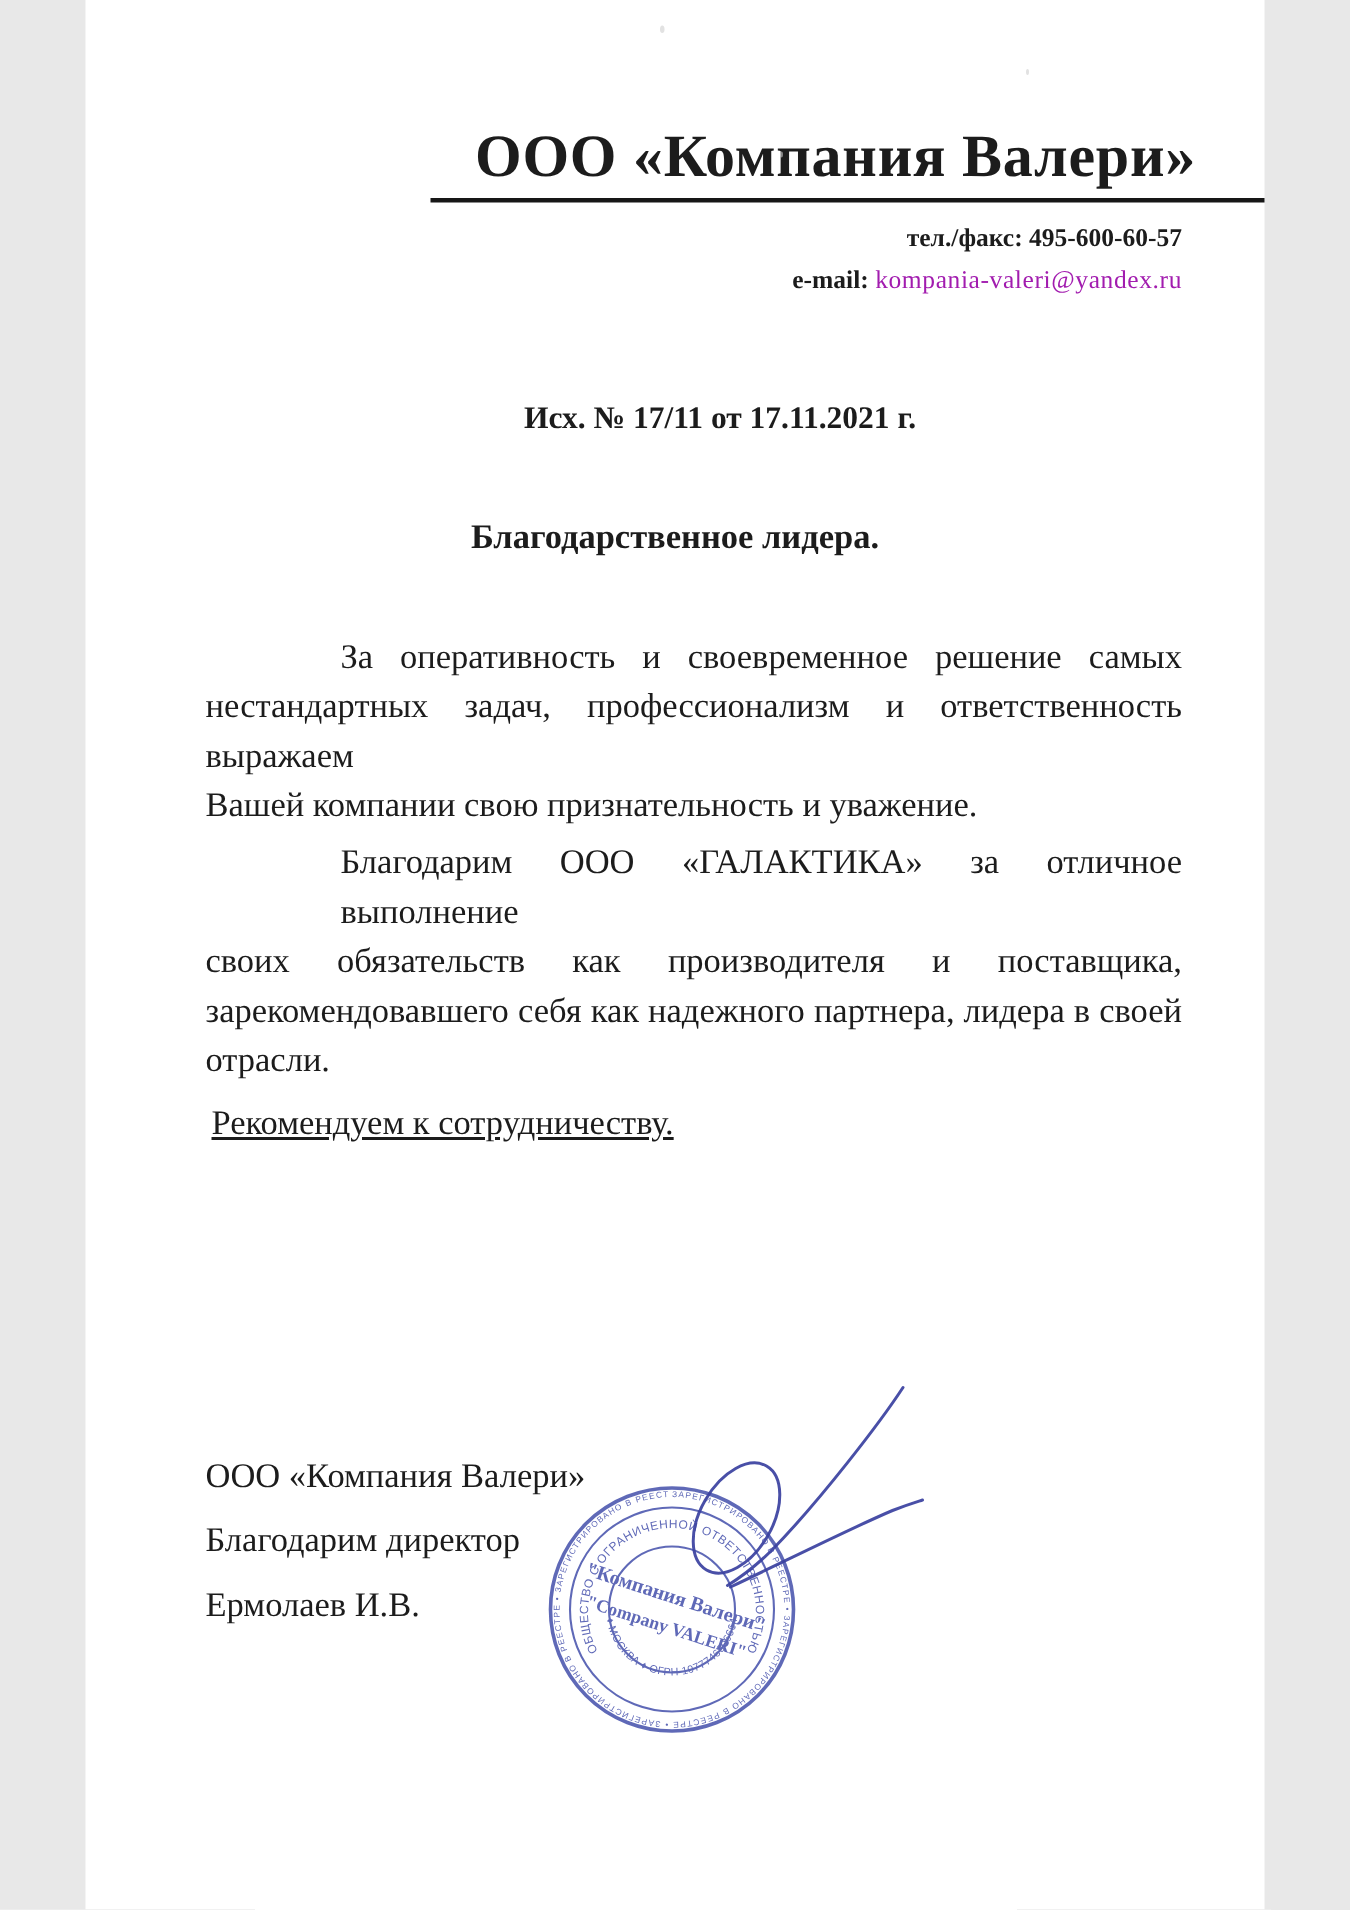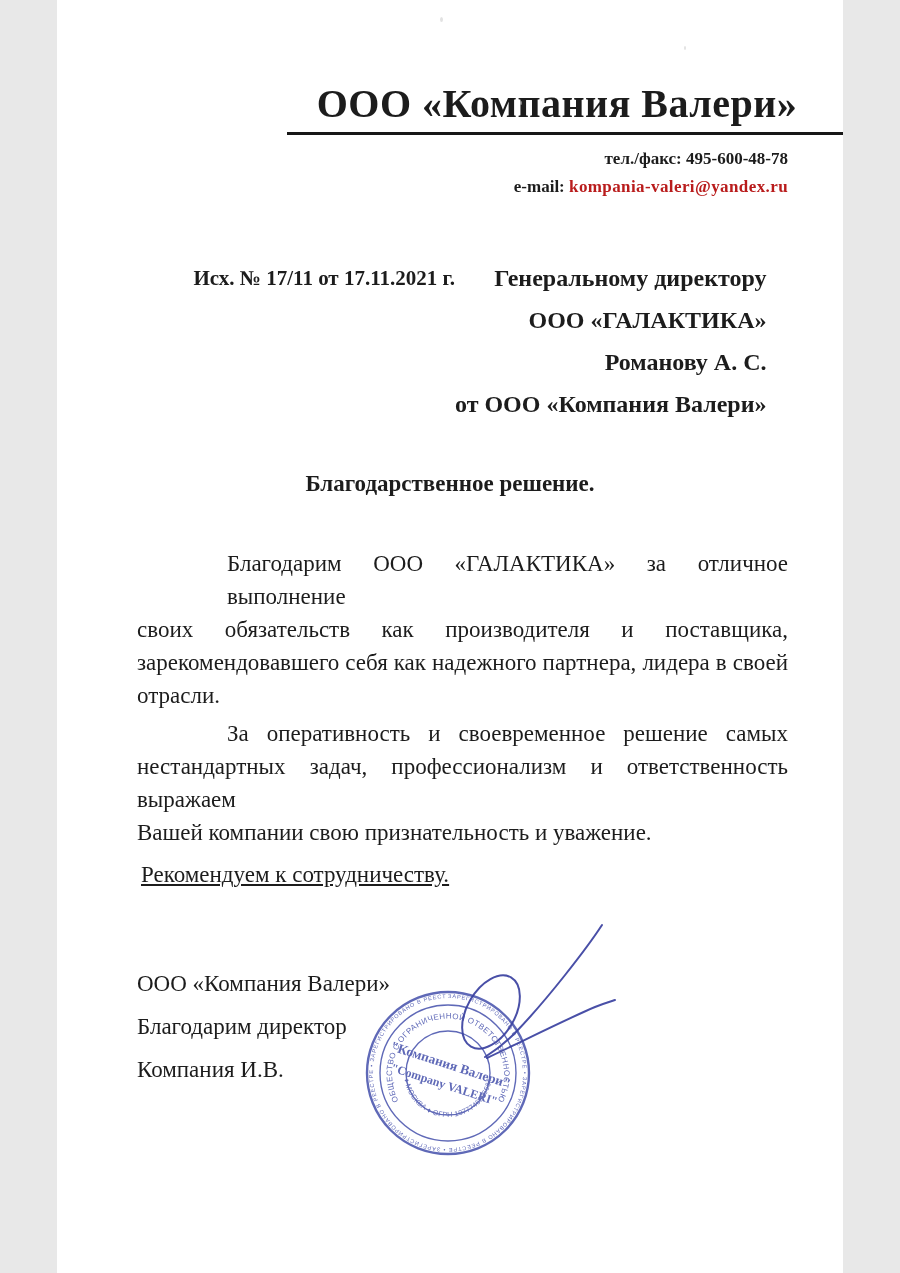--- a/index.html
+++ b/index.html
@@ -28,22 +28,22 @@
     background:#171717;
   }
   .contact-block{
     margin:10px 55px 0 0;
     text-align:right;
     font-weight:bold;
     font-size:17px;
     line-height:28px;
   }
   .contact-block .email-value{
-    font-weight:bold;
-    color:#b91c1c;
+    font-weight:normal;
+    color:#a21caf;
     letter-spacing:.4px;
   }
   
   .ref-row{
     display:flex;
     justify-content:center;
     align-items:flex-start;
     margin:56px 55px 0 115px;
   }
   .ref-number{
@@ -106,59 +106,53 @@
 </style>
 </head>
 <body>
 
 <div class="page">
 
   <div>
     <div class="company-title">ООО «Компания Валери»</div>
     <div class="title-rule"></div>
     <div class="contact-block">
-      <div>тел./факс: 495-600-48-78</div>
+      <div>тел./факс: 495-600-60-57</div>
       <div>
         <span>e-mail:</span>
         <span class="email-value">kompania-valeri@yandex.ru</span>
       </div>
     </div>
   </div>
 
   <div class="ref-row">
     <div class="ref-number">Исх. № 17/11 от 17.11.2021 г.</div>
-    <div class="recipient-block">
-      <div>Генеральному директору</div>
-      <div>ООО «ГАЛАКТИКА»</div>
-      <div>Романову А. С.</div>
-      <div>от ООО «Компания Валери»</div>
-    </div>
   </div>
 
-  <div class="subject-line">Благодарственное решение.</div>
+  <div class="subject-line">Благодарственное лидера.</div>
 
   <div class="body-text">
+    <div class="para">
+      <div class="jline indent">За оперативность и своевременное решение самых</div>
+      <div class="jline">нестандартных задач, профессионализм и ответственность выражаем</div>
+      <div>Вашей компании свою признательность и уважение.</div>
+    </div>
     <div class="para">
       <div class="jline indent">Благодарим ООО «ГАЛАКТИКА» за отличное выполнение</div>
       <div class="jline">своих обязательств как производителя и поставщика,</div>
       <div class="jline">зарекомендовавшего себя как надежного партнера, лидера в своей</div>
       <div>отрасли.</div>
-    </div>
-    <div class="para">
-      <div class="jline indent">За оперативность и своевременное решение самых</div>
-      <div class="jline">нестандартных задач, профессионализм и ответственность выражаем</div>
-      <div>Вашей компании свою признательность и уважение.</div>
     </div>
     <div class="recommendation">Рекомендуем к сотрудничеству.</div>
   </div>
 
   <div class="signature-block">
     <div>ООО «Компания Валери»</div>
     <div>Благодарим директор</div>
-    <div>Компания И.В.</div>
+    <div>Ермолаев И.В.</div>
   </div>
 
   <div class="stamp-wrap">
     <svg width="170" height="170" viewBox="0 0 170 170">
       <defs>
         <path id="microRing" d="M 85 10 A 75 75 0 1 1 84.9 10"></path>
         <path id="upperRing" d="M 40 120 A 56 56 0 1 1 130 120"></path>
         <path id="bottomRing" d="M 41 85 A 44 44 0 1 0 129 85"></path>
       </defs>
       <g fill="none" stroke="#4a55ae">

